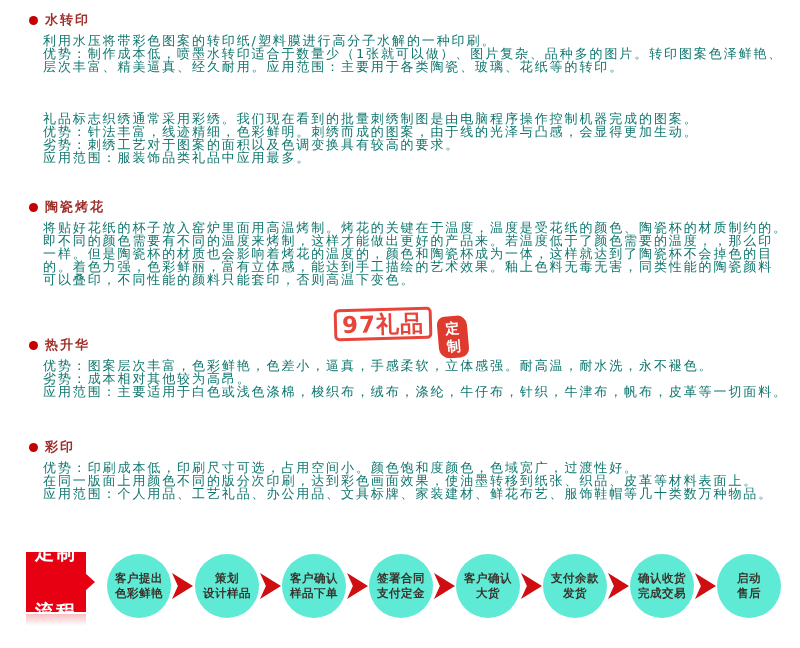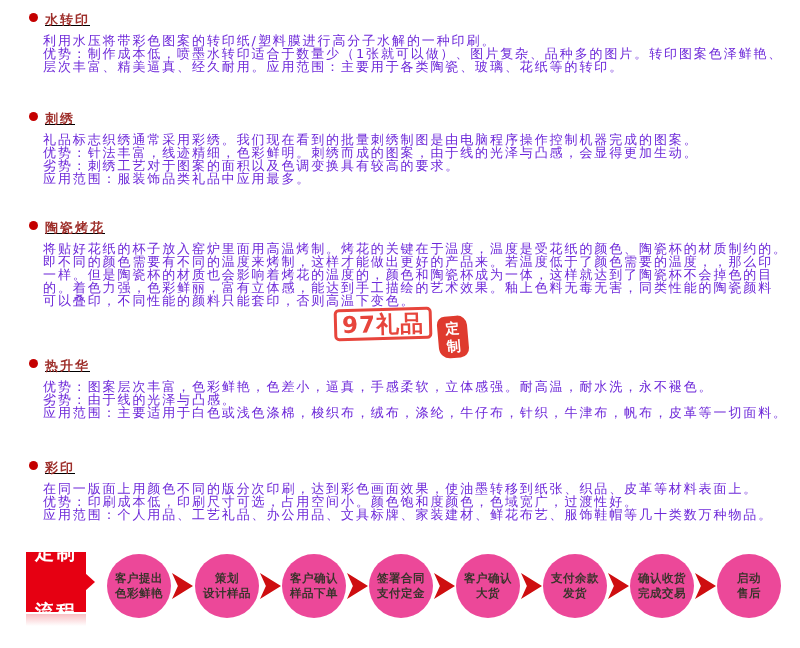--- a/index.html
+++ b/index.html
@@ -4,27 +4,27 @@
 <style>
   html,body{margin:0;padding:0;background:#ffffff;}
   .page{position:relative;width:800px;height:648px;overflow:hidden;
         font-family:"DejaVu Sans",sans-serif;background:#ffffff;}
   .content{padding-top:13px;}
   .section{margin:0;}
   .section.m39{margin-bottom:39px;}
   .section.m36{margin-bottom:36px;}
   .section.m34{margin-bottom:52px;}
   .section.m42{margin-bottom:42px;}
-  .title-row{display:flex;margin-left:29px;height:14px;text-decoration:underline;}
+  .title-row{display:flex;align-items:center;margin-left:29px;height:14px;}
   .bullet{width:9px;height:9px;border-radius:50%;background:#C40000;flex:0 0 auto;}
   .title-text{margin-left:7px;font-size:13px;font-weight:bold;color:#9E2F2B;
               letter-spacing:2px;white-space:nowrap;line-height:14px;}
   .body{margin-left:43px;margin-top:7px;}
   .tline{height:13px;font-size:13px;line-height:13px;letter-spacing:1.9px;
-         color:#6d28d9;white-space:nowrap;}
+         color:#0f766e;white-space:nowrap;}
   
   .wm-badge{position:absolute;left:334px;top:308px;width:92px;height:26px;
             border:3px solid #E7453C;border-radius:5px;color:#E7453C;
             font-size:23px;line-height:26px;font-weight:bold;text-align:center;
             letter-spacing:1px;background:rgba(255,255,255,0.6);
             transform:rotate(-1.5deg);z-index:5;white-space:nowrap;}
   .wm-seal{position:absolute;left:438px;top:316px;width:30px;height:42px;
            background:#DF3A2E;border-radius:8px 10px 9px 11px;color:#ffffff;
            font-size:14px;font-weight:bold;display:flex;flex-direction:column;
            align-items:center;justify-content:center;line-height:18px;
@@ -34,21 +34,21 @@
   .flow-label{position:absolute;left:26px;top:1px;width:60px;height:60px;
               background:#E60012;color:#ffffff;display:flex;flex-direction:column;
               align-items:center;justify-content:center;font-size:19px;
               font-weight:bold;letter-spacing:2px;line-height:25px;gap:34px;}
   .flow-label::after{content:"";position:absolute;right:-9px;top:50%;
               margin-top:-9px;width:0;height:0;border-top:9px solid transparent;
               border-bottom:9px solid transparent;border-left:10px solid #E60012;}
   .flow-reflection{position:absolute;left:26px;top:63px;width:60px;height:12px;
               background:linear-gradient(to bottom,rgba(230,0,18,0.25),rgba(230,0,18,0));}
   .step{position:absolute;top:3px;width:64px;height:64px;border-radius:50%;
-        background:#ec4899;display:flex;flex-direction:column;align-items:center;
+        background:#5eead4;display:flex;flex-direction:column;align-items:center;
         justify-content:center;color:#3A342C;font-weight:bold;font-size:11.5px;
         line-height:15px;letter-spacing:0.5px;text-align:center;white-space:nowrap;}
   .s1{left:107px}.s2{left:195px}.s3{left:282px}.s4{left:369px}
   .s5{left:456px}.s6{left:543px}.s7{left:630px}.s8{left:717px}
   .arrow{position:absolute;top:22px;width:21px;height:26px;background:#CE0E10;
          clip-path:polygon(0 0,100% 50%,0 100%,28% 50%);}
   .a1{left:172px}.a2{left:260px}.a3{left:347px}.a4{left:434px}
   .a5{left:521px}.a6{left:608px}.a7{left:695px}
 </style>
 </head>
@@ -63,24 +63,20 @@
         <span class="title-text">水转印</span>
       </div>
       <div class="body">
         <div class="tline">利用水压将带彩色图案的转印纸/塑料膜进行高分子水解的一种印刷。</div>
         <div class="tline">优势：制作成本低，喷墨水转印适合于数量少（1张就可以做）、图片复杂、品种多的图片。转印图案色泽鲜艳、</div>
         <div class="tline">层次丰富、精美逼真、经久耐用。应用范围：主要用于各类陶瓷、玻璃、花纸等的转印。</div>
       </div>
     </div>
 
     <div class="section m36">
-      <div class="title-row">
-        <span class="bullet"></span>
-        <span class="title-text">刺绣</span>
-      </div>
       <div class="body">
         <div class="tline">礼品标志织绣通常采用彩绣。我们现在看到的批量刺绣制图是由电脑程序操作控制机器完成的图案。</div>
         <div class="tline">优势：针法丰富，线迹精细，色彩鲜明。刺绣而成的图案，由于线的光泽与凸感，会显得更加生动。</div>
         <div class="tline">劣势：刺绣工艺对于图案的面积以及色调变换具有较高的要求。</div>
         <div class="tline">应用范围：服装饰品类礼品中应用最多。</div>
       </div>
     </div>
 
     <div class="section m34">
       <div class="title-row">
@@ -96,33 +92,33 @@
       </div>
     </div>
 
     <div class="section m42">
       <div class="title-row">
         <span class="bullet"></span>
         <span class="title-text">热升华</span>
       </div>
       <div class="body">
         <div class="tline">优势：图案层次丰富，色彩鲜艳，色差小，逼真，手感柔软，立体感强。耐高温，耐水洗，永不褪色。</div>
-        <div class="tline">劣势：由于线的光泽与凸感。</div>
+        <div class="tline">劣势：成本相对其他较为高昂。</div>
         <div class="tline">应用范围：主要适用于白色或浅色涤棉，梭织布，绒布，涤纶，牛仔布，针织，牛津布，帆布，皮革等一切面料。</div>
       </div>
     </div>
 
     <div class="section">
       <div class="title-row">
         <span class="bullet"></span>
         <span class="title-text">彩印</span>
       </div>
       <div class="body">
+        <div class="tline">优势：印刷成本低，印刷尺寸可选，占用空间小。颜色饱和度颜色，色域宽广，过渡性好。</div>
         <div class="tline">在同一版面上用颜色不同的版分次印刷，达到彩色画面效果，使油墨转移到纸张、织品、皮革等材料表面上。</div>
-        <div class="tline">优势：印刷成本低，印刷尺寸可选，占用空间小。颜色饱和度颜色，色域宽广，过渡性好。</div>
         <div class="tline">应用范围：个人用品、工艺礼品、办公用品、文具标牌、家装建材、鲜花布艺、服饰鞋帽等几十类数万种物品。</div>
       </div>
     </div>
 
   </div>
 
   <div class="wm-badge">97礼品</div>
   <div class="wm-seal">
     <span>定</span>
     <span>制</span>

